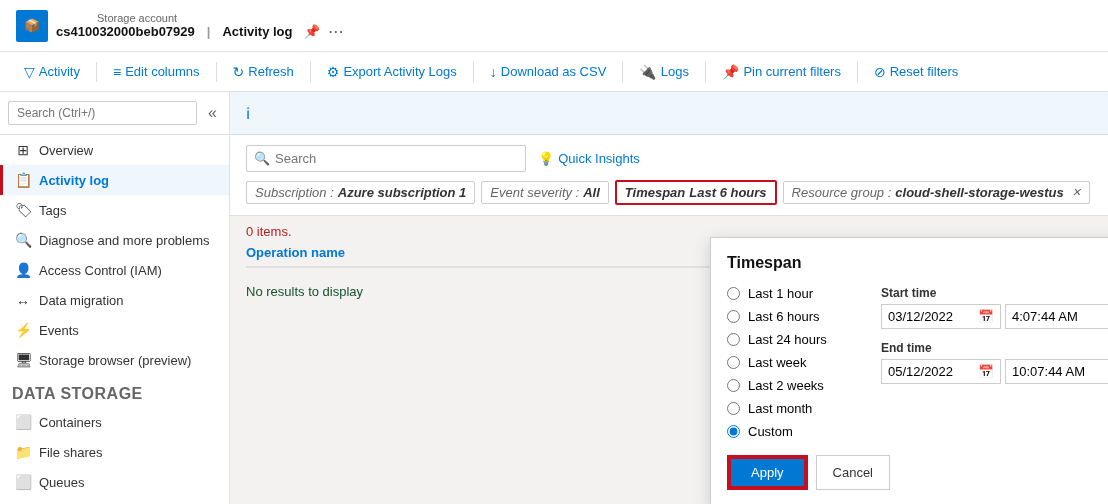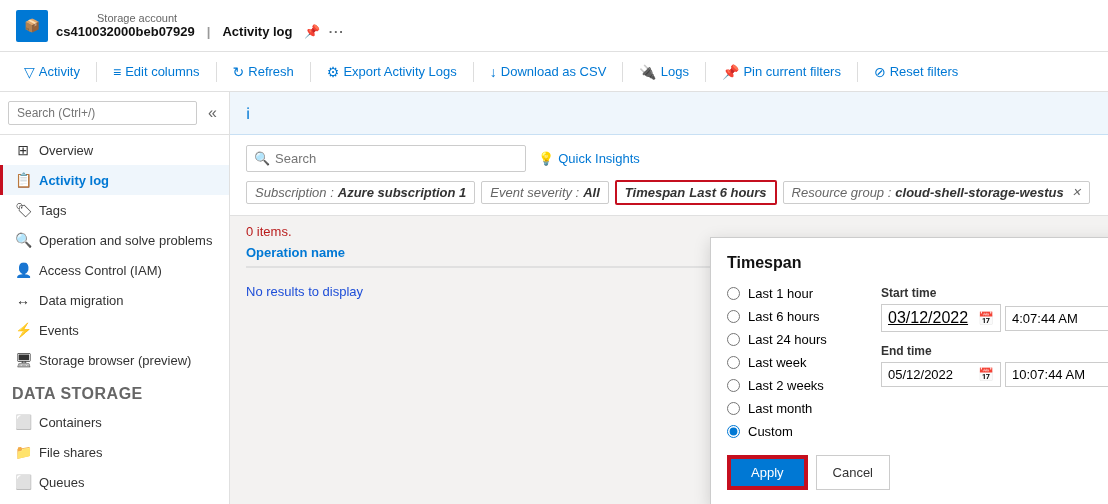--- a/index.html
+++ b/index.html
@@ -52,21 +52,21 @@
     .chip { display: flex; align-items: center; border: 1px solid #ccc; border-radius: 2px; padding: 3px 8px; background: #fff; font-size: 12px; cursor: pointer; gap: 4px; }
     .chip.active { border: 2px solid #c50f1f; color: #333; }
     .chip-label { color: #666; }
     .chip-value { font-weight: 600; color: #333; }
     .chip-close { color: #666; margin-left: 4px; font-size: 11px; }
 
     .results-area { padding: 8px 16px; flex: 1; overflow-y: auto; }
     .results-count { color: #b91c1c; }
     .table-header { display: flex; padding: 6px 0; border-bottom: 2px solid #e0e0e0; }
     .table-col-name { font-weight: 600; color: #0078d4; font-size: 13px; }
-    .no-results { color: #1d4ed8; padding: 16px 0; font-size: 13px; }
+    .no-results { color: #14532d; padding: 16px 0; font-size: 13px; }
 
     
     .timespan-dropdown { position: absolute; top: 145px; left: 480px; width: 450px; background: #fff; border: 1px solid #ccc; box-shadow: 0 4px 16px rgba(0,0,0,0.15); z-index: 100; padding: 16px; }
     .dropdown-title { font-size: 16px; font-weight: 600; margin-bottom: 14px; color: #111; }
     .dropdown-body { display: flex; gap: 24px; }
     .radio-group { display: flex; flex-direction: column; gap: 8px; min-width: 130px; }
     .radio-item { display: flex; align-items: center; gap: 8px; cursor: pointer; font-size: 13px; }
     .radio-item input[type="radio"] { accent-color: #0078d4; }
     .datetime-section { flex: 1; }
     .dt-label { font-size: 12px; color: #333; margin-bottom: 4px; font-weight: 600; }
@@ -156,21 +156,21 @@
     <div class="sidebar-item active" style="border-left:3px solid #c50f1f;">
       <span class="item-icon">📋</span>
       <span>Activity log</span>
     </div>
     <div class="sidebar-item">
       <span class="item-icon">🏷</span>
       <span>Tags</span>
     </div>
     <div class="sidebar-item">
       <span class="item-icon">🔍</span>
-      <span>Operation and solve problems</span>
+      <span>Diagnose and more problems</span>
     </div>
     <div class="sidebar-item">
       <span class="item-icon">👤</span>
       <span>Access Control (IAM)</span>
     </div>
     <div class="sidebar-item">
       <span class="item-icon">↔</span>
       <span>Data migration</span>
     </div>
     <div class="sidebar-item">
@@ -277,21 +277,21 @@
           </label>
           <label class="radio-item">
             <input type="radio" name="timespan" checked="" style="">
             <span>Custom</span>
           </label>
         </div>
         <div class="datetime-section">
           <div class="dt-label">Start time</div>
           <div class="dt-row">
             <div class="dt-date-input">
-              <input type="text" value="03/12/2022" style="border: none; outline: none; font-size: 16px; width: 90px; text-decoration: underline;">
+              <input type="text" value="03/12/2022" style="border: none; outline: none; font-size: 13px; width: 90px;">
               <span class="dt-cal-icon">📅</span>
             </div>
             <input type="text" class="dt-time-input" value="4:07:44 AM" style="">
           </div>
           <div class="dt-label">End time</div>
           <div class="dt-row">
             <div class="dt-date-input">
               <input type="text" value="05/12/2022" style="border: none; outline: none; font-size: 13px; width: 90px;">
               <span class="dt-cal-icon">📅</span>
             </div>

